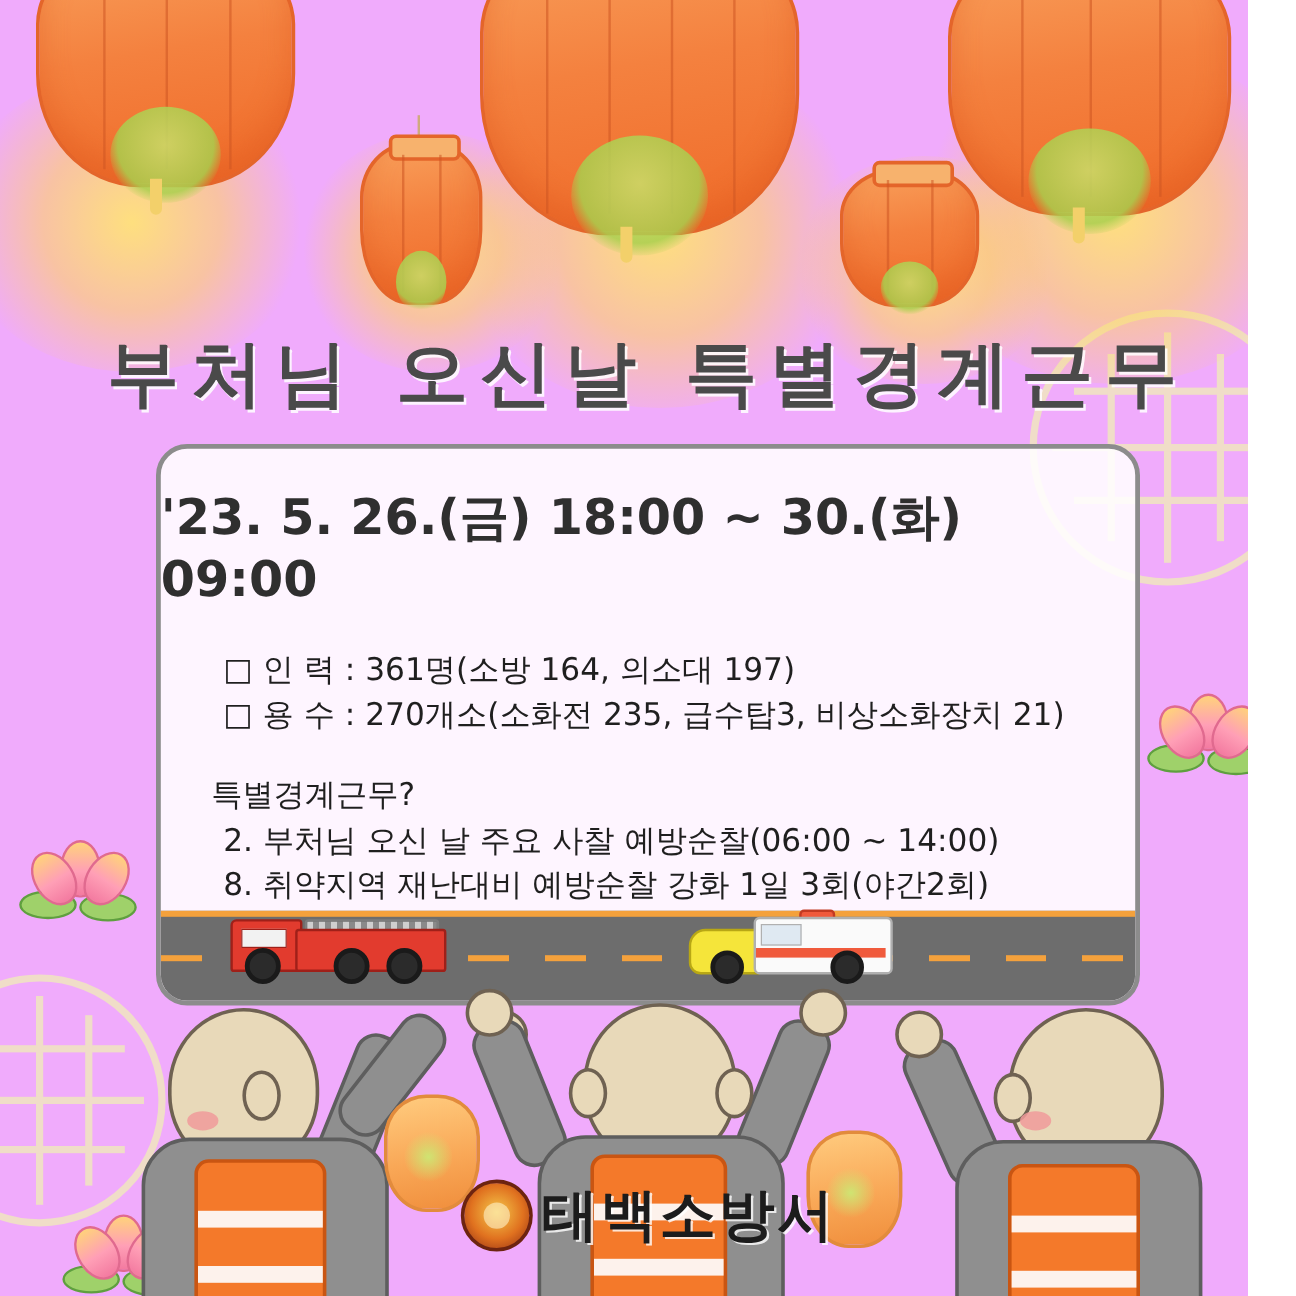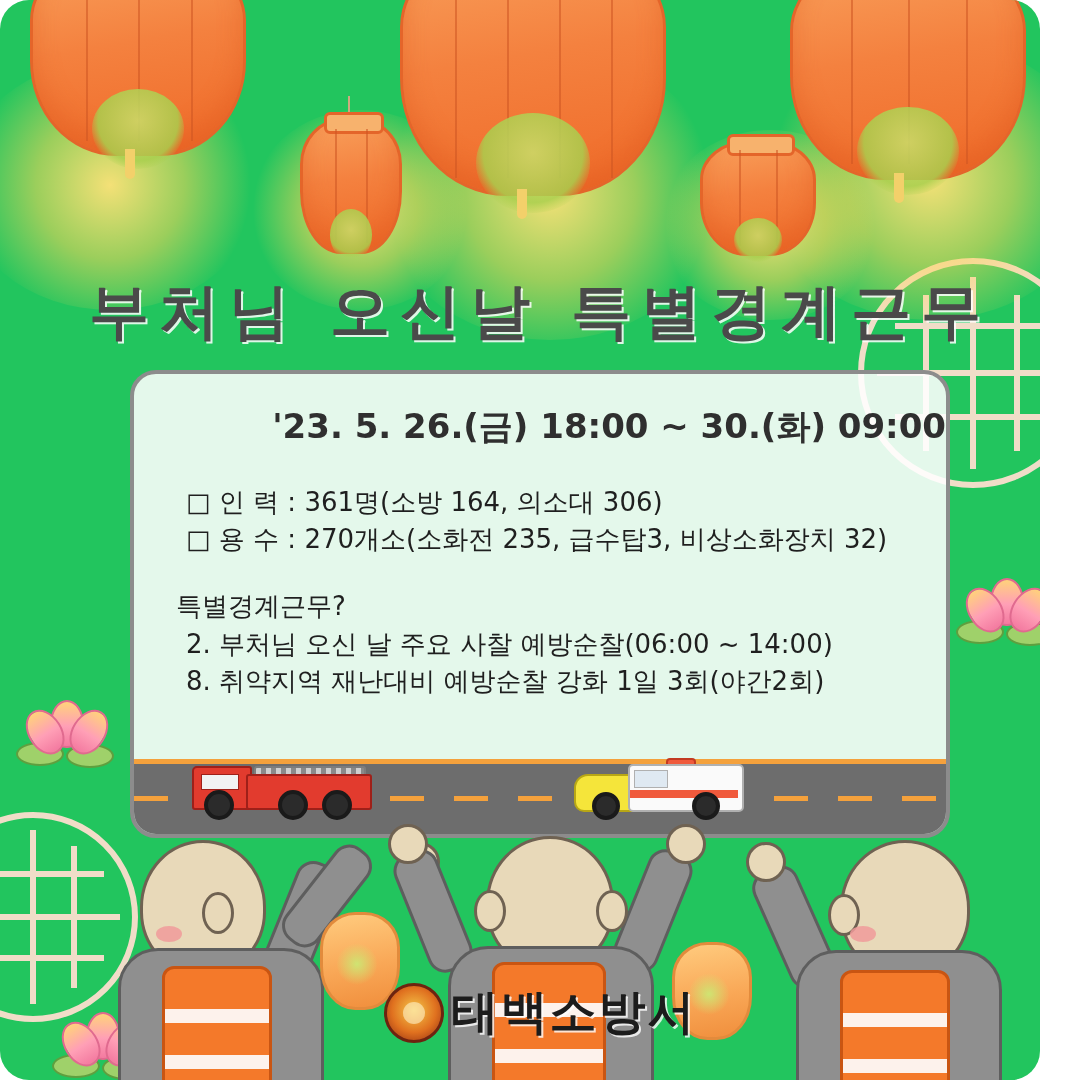--- a/index.html
+++ b/index.html
@@ -8,22 +8,21 @@
     background: #ffffff;
   }
   body {
     font-family: "Liberation Sans", "DejaVu Sans", sans-serif;
   }
   #poster {
     position: relative;
     width: 1040px;
     height: 1080px;
     overflow: hidden;
-    background: #22c55e;
-    border-radius: 29px;
+    background: #f0abfc;
   }
 
   
   .wheel {
     position: absolute;
     border-radius: 50%;
     border: 6px solid #f0ddc8;
     box-sizing: border-box;
   }
   .wheel::before, .wheel::after {
@@ -169,22 +168,22 @@
     left: 130px; top: 370px;
     width: 820px; height: 468px;
     background: rgba(255,255,255,0.88);
     border: 4px solid #8c8c8c;
     border-radius: 26px;
     box-sizing: border-box;
     overflow: hidden;
   }
   #card-date {
     margin-top: 30px;
-    text-align: right;
-    font-size: 34px;
+    text-align: left;
+    font-size: 41px;
     color: #2f2f2f;
     font-weight: 700;
     font-family: "DejaVu Sans", "Liberation Sans", sans-serif;
   }
   .bullet-list {
     margin: 34px 0 0 52px;
     font-size: 26px;
     color: #1f1f1f;
     line-height: 1.42;
     font-family: "DejaVu Sans", "Liberation Sans", sans-serif;
@@ -468,22 +467,22 @@
     <span class="petal" style="left:30px; top:0; transform:rotate(0deg);"></span>
     <span class="petal" style="left:8px; top:8px; transform:rotate(-32deg);"></span>
     <span class="petal" style="left:52px; top:8px; transform:rotate(32deg);"></span>
   </div>
 
   <div id="card">
 
     <div id="card-date">'23. 5. 26.(금) 18:00 ~ 30.(화) 09:00</div>
 
     <div class="bullet-list">
-      <div class="row">□ 인 력 : 361명(소방 164, 의소대 306)</div>
-      <div class="row">□ 용 수 : 270개소(소화전 235, 급수탑3, 비상소화장치 32)</div>
+      <div class="row">□ 인 력 : 361명(소방 164, 의소대 197)</div>
+      <div class="row">□ 용 수 : 270개소(소화전 235, 급수탑3, 비상소화장치 21)</div>
     </div>
 
     <div class="q-block">
       <div>특별경계근무?</div>
       <div class="num">2. 부처님 오신 날 주요 사찰 예방순찰(06:00 ~ 14:00)</div>
       <div class="num">8. 취약지역 재난대비 예방순찰 강화 1일 3회(야간2회)</div>
     </div>
 
     <div id="road">
       <span class="dash-line"></span>

